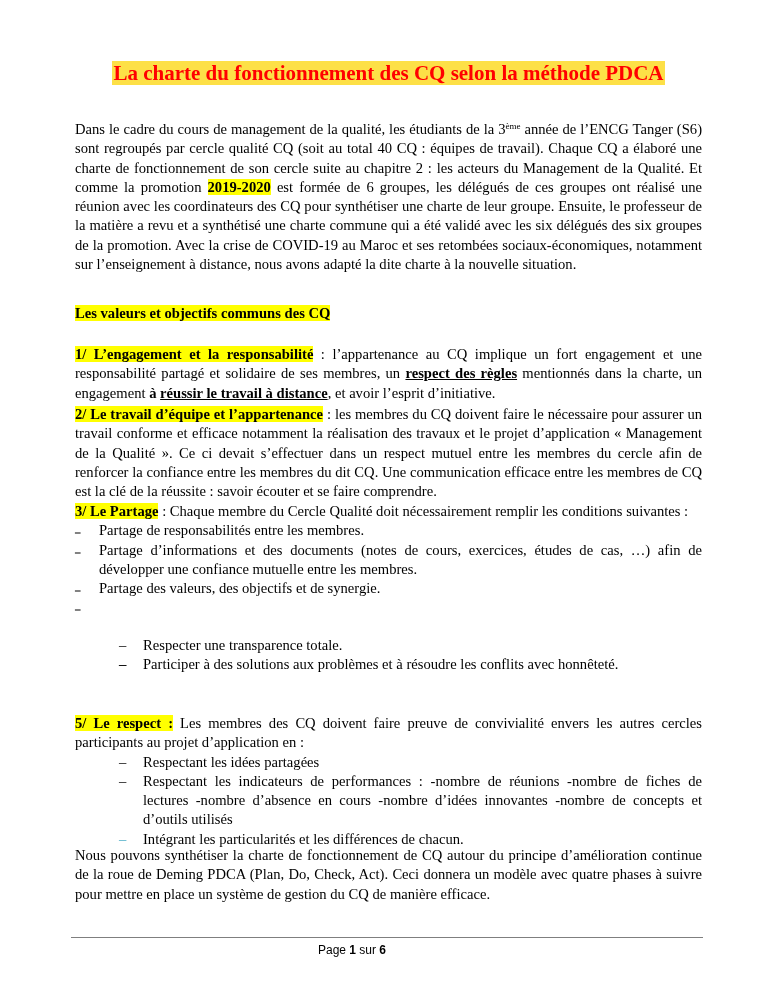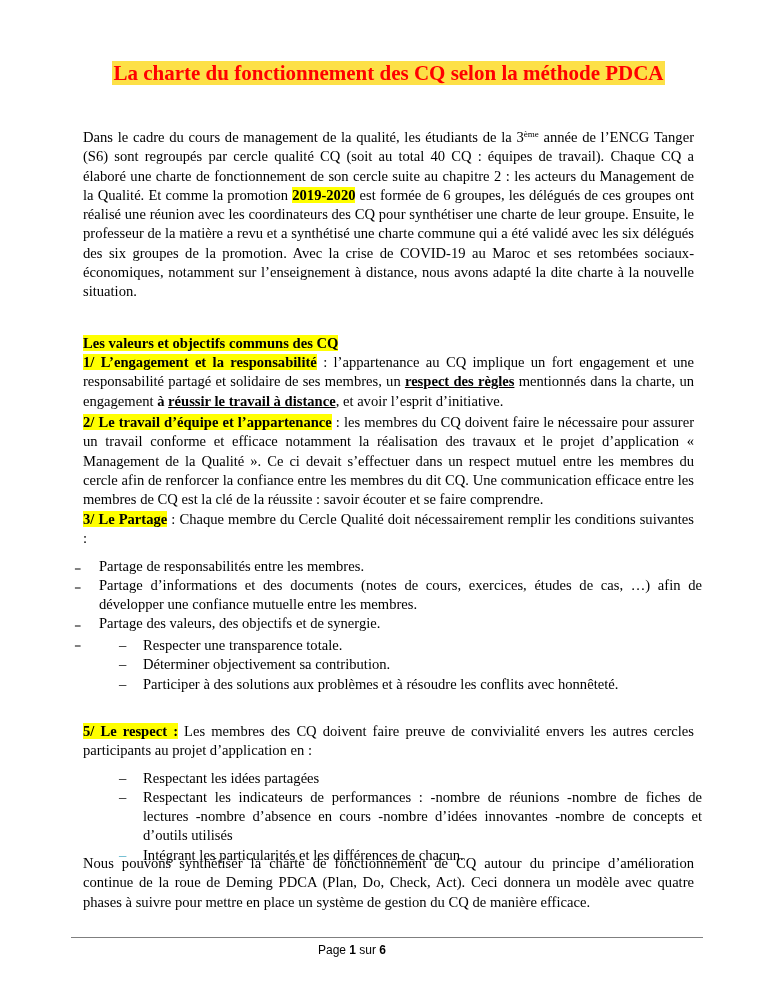--- a/index.html
+++ b/index.html
@@ -2,21 +2,21 @@
 <html><head>
   <meta charset="utf-8">
   <style>
     html, body { margin: 0; padding: 0; background: #ffffff; }
     body { width: 768px; height: 994px; position: relative; overflow: hidden;
       font-family: "Liberation Serif", "DejaVu Serif", serif; color: #000; }
     .page { position: absolute; left: 75px; top: 0; width: 627px; }
     .title { position: absolute; top: 60px; left: 0; width: 627px; text-align: center;
       font-weight: bold; font-size: 21px; line-height: 26px; color: #ff0000; }
     .title span { background: #fde047; padding: 0 1px; }
-    p { margin: 8px; font-size: 14.6px; line-height: 19.3px; text-align: justify; }
+    p { margin: 0; font-size: 14.6px; line-height: 19.3px; text-align: justify; }
     .hl { background: #ffff00; }
     b { font-weight: bold; }
     u { }
     sup { font-size: 9px; line-height: 0; vertical-align: 5px; }
     .block { position: absolute; left: 0; width: 627px; }
     ul { margin: 0; padding: 0; list-style: none; }
     li { font-size: 14.6px; line-height: 19.3px; text-align: justify; position: relative; }
     ul.dash-small li { padding-left: 24px; }
     ul.dash-small li .mk { position: absolute; left: 0; top: -3px; font-size: 11px; }
     ul.dash-long li { padding-left: 68px; }
@@ -32,21 +32,21 @@
 <div class="page">
 
   <div class="title">
     <span>La charte du fonctionnement des CQ selon la méthode PDCA</span>
   </div>
 
   <div class="block" style="top:120px;">
     <p><span>Dans le cadre du cours de management de la qualité, les étudiants de la 3</span><sup>ème</sup><span> année de l’ENCG Tanger (S6) sont regroupés par cercle qualité CQ (soit au total 40 CQ : équipes de travail). Chaque CQ a élaboré une charte de fonctionnement de son cercle suite au chapitre 2 : les acteurs du Management de la Qualité. Et comme la promotion </span><b class="hl">2019-2020</b><span> est formée de 6 groupes, les délégués de ces groupes ont réalisé une réunion avec les coordinateurs des CQ pour synthétiser une charte de leur groupe. Ensuite, le professeur de la matière a revu et a synthétisé une charte commune qui a été validé avec les six délégués des six groupes de la promotion. Avec la crise de COVID-19 au Maroc et ses retombées sociaux-économiques, notamment  sur l’enseignement à distance, nous avons adapté la dite charte à la nouvelle situation.</span></p>
   </div>
 
-  <div class="block" style="top:326px;">
+  <div class="block" style="top:304px;">
     <p><b class="hl">Les valeurs et objectifs communs des CQ</b></p>
   </div>
 
   <div class="block" style="top:345px;">
     <p><b class="hl">1/ L’engagement et la responsabilité</b><span> : l’appartenance au CQ implique un fort engagement et une responsabilité partagé et solidaire de ses membres, un </span><b><u>respect des règles</u></b><span> mentionnés dans la charte, un engagement </span><b>à </b><b><u>réussir le travail à distance</u></b><span>,  et avoir l’esprit d’initiative.</span></p>
   </div>
 
   <div class="block" style="top:405px;">
     <p><b class="hl">2/ Le travail d’équipe et l’appartenance</b><span> : les membres du CQ doivent faire le nécessaire pour assurer un travail conforme et efficace notamment la réalisation des travaux et le projet d’application « Management de la Qualité ». Ce ci devait s’effectuer dans un  respect mutuel entre les membres du cercle afin de renforcer la confiance entre les membres du dit CQ. Une communication efficace entre les membres de CQ est la clé de la réussite : savoir écouter et se faire comprendre.</span></p>
   </div>
@@ -57,21 +57,21 @@
       <li><span class="mk">‗</span><span>Partage de responsabilités entre les membres.</span></li>
       <li><span class="mk">‗</span><span>Partage d’informations et des documents (notes de cours, exercices, études de cas, …) afin de développer une confiance mutuelle entre les membres.</span></li>
       <li><span class="mk">‗</span><span>Partage des valeurs, des objectifs et de synergie.</span></li>
       <li><span class="mk">‗</span></li>
     </ul>
   </div>
 
   <div class="block" style="top:636px;">
     <ul class="dash-long">
       <li><span class="mk">–</span><span>Respecter une transparence totale.</span></li>
-      <li><span class="mk">–</span><span>Déterminer objectivement sa contribution.</span></li>
+      <li><span class="mk">–</span></li>
       <li><span class="mk">–</span><span>Participer à des solutions aux problèmes et à résoudre les conflits avec honnêteté.</span></li>
     </ul>
   </div>
 
   <div class="block" style="top:714px;">
     <p><b class="hl">5/ Le respect :</b><span> Les membres des CQ doivent faire preuve de convivialité envers les autres cercles participants au projet d’application en :</span></p>
     <ul class="dash-long">
       <li><span class="mk">–</span><span>Respectant les idées partagées</span></li>
       <li><span class="mk">–</span><span>Respectant les indicateurs de performances : -nombre de réunions -nombre de fiches de lectures -nombre d’absence en cours -nombre d’idées innovantes -nombre de concepts et d’outils utilisés</span></li>
       <li><span class="mk teal">–</span><span>Intégrant les particularités et les différences de chacun.</span></li>

